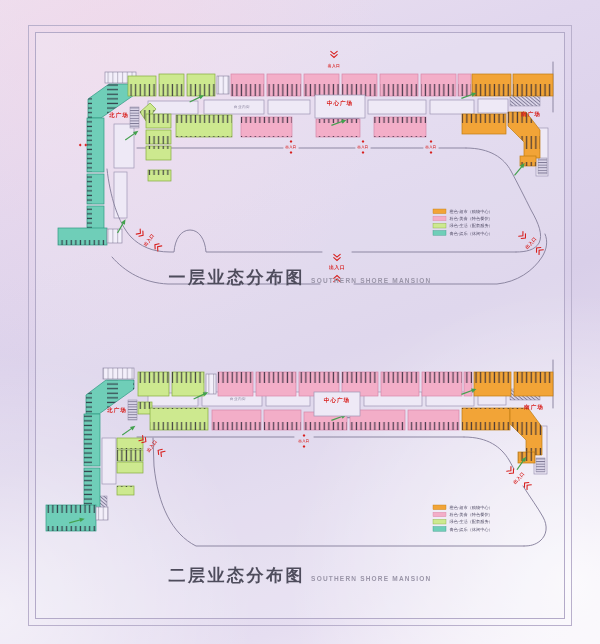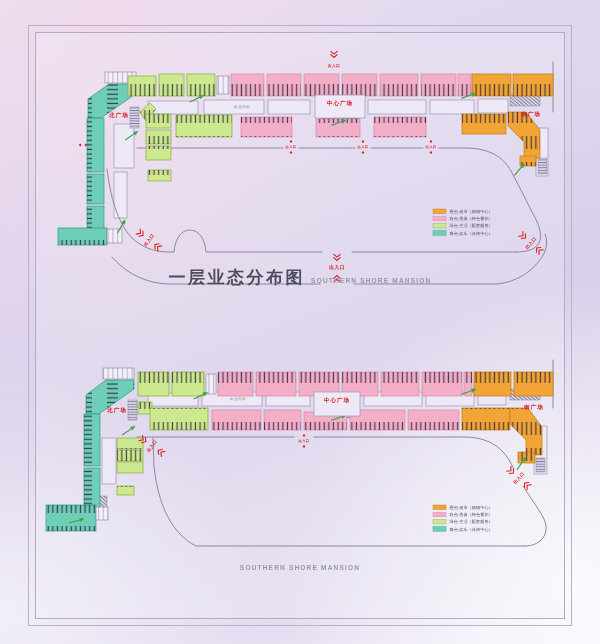--- a/index.html
+++ b/index.html
@@ -510,15 +510,16 @@
           <text x="16.5" y="25.6" class="lt">青色·娱乐（休闲中心）</text>
         </g>
       </g>
     </svg>
 
   <div class="plan-title" style="top:266px">
     <span class="t-cn">一层业态分布图</span>
     <span class="t-en">SOUTHERN SHORE MANSION</span>
   </div>
   <div class="plan-title" style="top:564px">
+    <span class="t-cn">二层业态分布图</span>
     <span class="t-en">SOUTHERN SHORE MANSION</span>
   </div>
 </div>
 
 </body></html>

